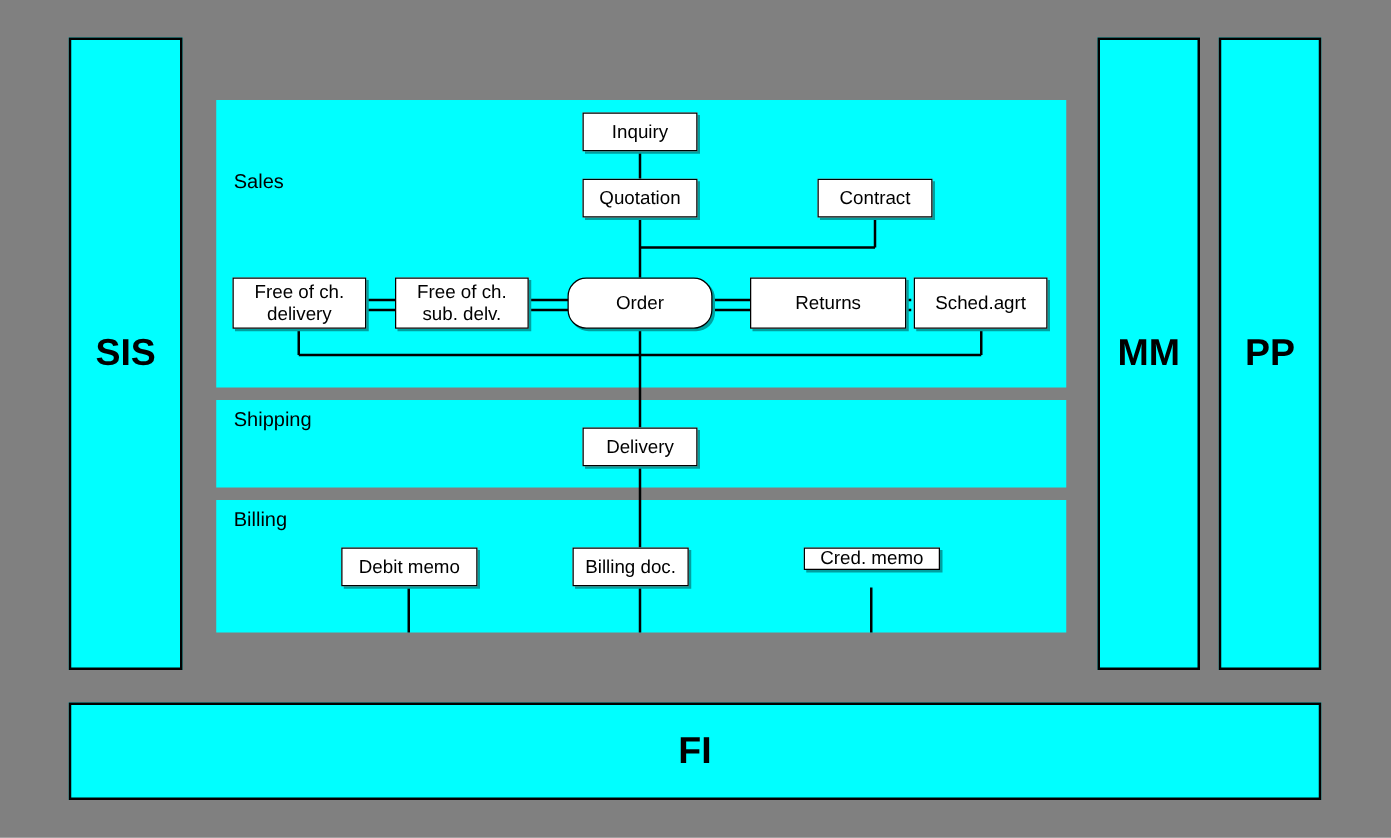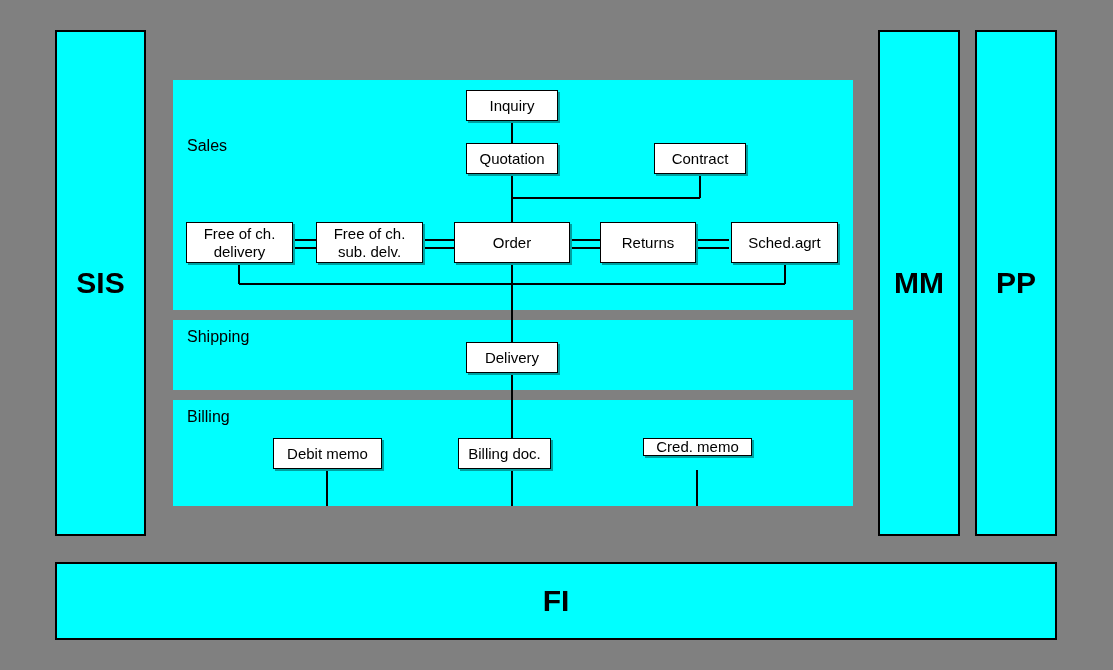--- a/index.html
+++ b/index.html
@@ -135,25 +135,25 @@
   </div>
 
   <div class="node" style="left:186px; top:222px; width:107px; height:41px;">
     <span>Free of ch. delivery</span>
   </div>
 
   <div class="node" style="left:316px; top:222px; width:107px; height:41px;">
     <span>Free of ch. sub. delv.</span>
   </div>
 
-  <div class="node" style="left:454px; top:222px; width:116px; height:41px;">
+  <div class="node" style="left:454px; top:222px; width:116px; height:41px;border-radius:15px;">
     <span>Order</span>
   </div>
 
-  <div class="node" style="left:600px; top:222px; width:96px; height:41px;">
+  <div class="node" style="left:600px; top:222px; width:125px; height:41px;">
     <span>Returns</span>
   </div>
 
   <div class="node" style="left:731px; top:222px; width:107px; height:41px;">
     <span>Sched.agrt</span>
   </div>
 
   <div class="node" style="left:466px; top:342px; width:92px; height:31px;">
     <span>Delivery</span>
   </div>

